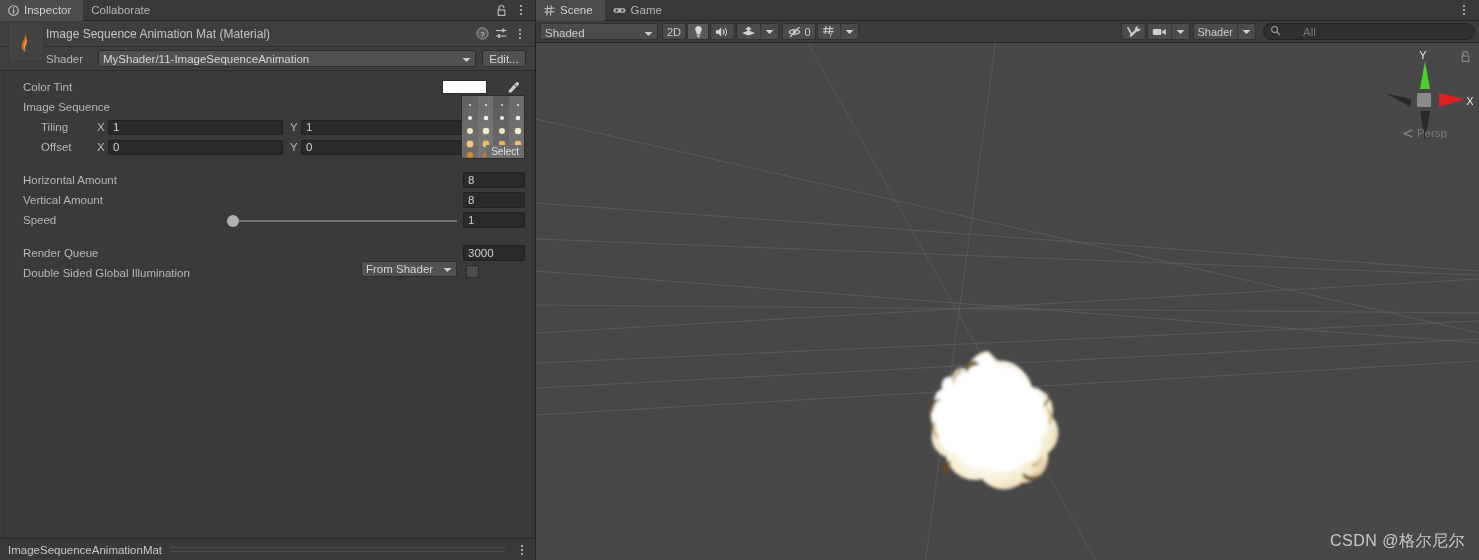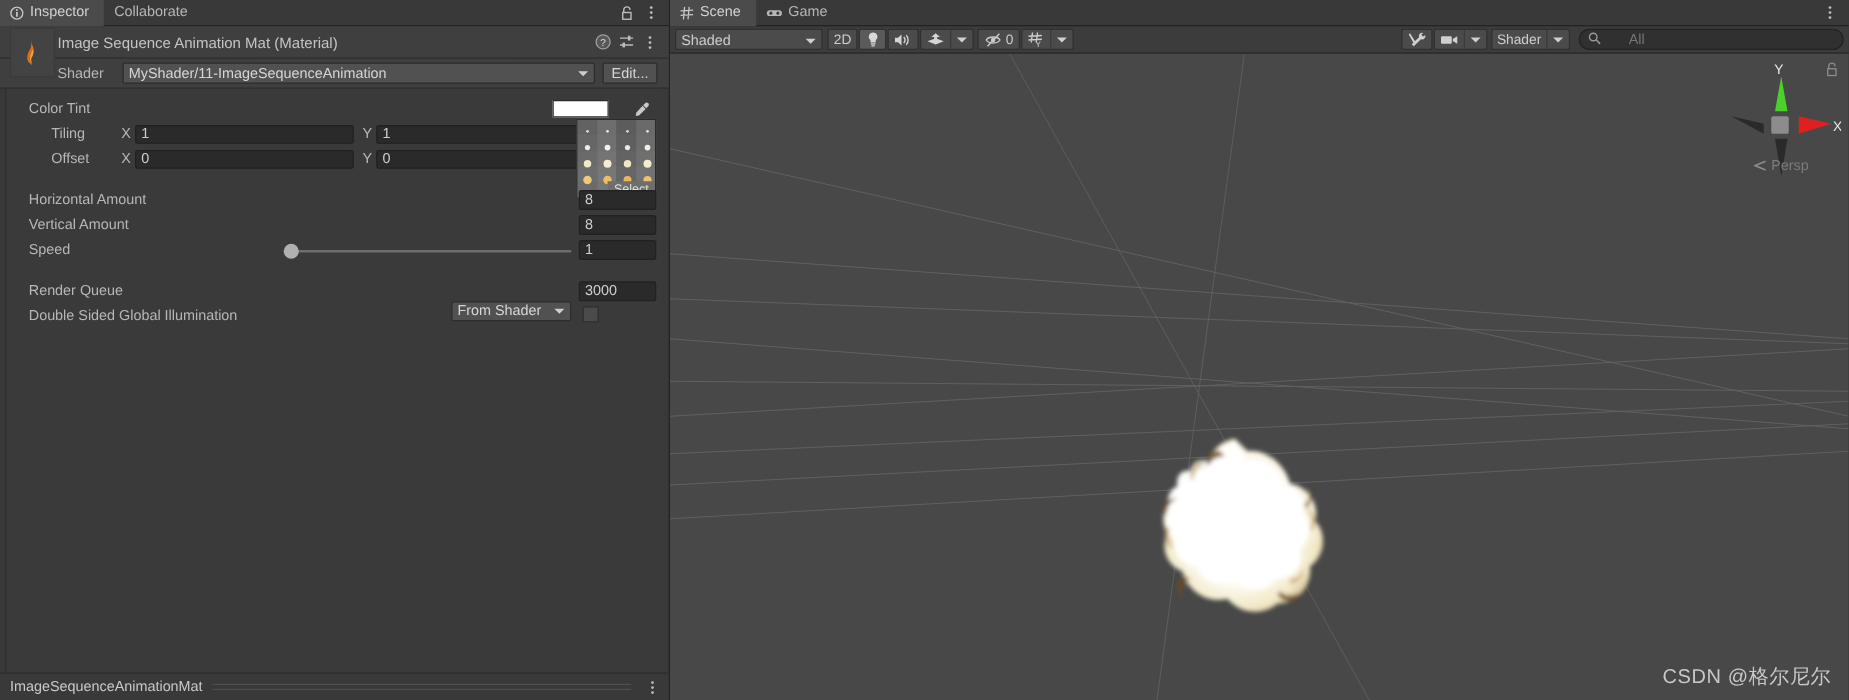--- a/index.html
+++ b/index.html
@@ -433,20 +433,23 @@
         <span class="plabel">Color Tint</span>
         <div class="colorfield"></div>
         <div class="eyedropper">
           <svg width="13" height="13" viewBox="0 0 13 13">
             <path d="M9.5 1.2 a1.8 1.8 0 0 1 2.4 2.4 L10 5.6 L7.5 3.1 Z" fill="#c9c9c9"></path>
             <path d="M7 3.6 L9.5 6.1 L4.2 11.4 L1.6 11.8 L2 9.2 Z" fill="#c9c9c9"></path>
           </svg>
         </div>
       </div>
 
+      <div class="prow">
+        <span class="plabel">Image Sequence</span>
+      </div>
 
       <div class="texture-thumb">
         <div class="tex-grid">
           <div style="background:#626262"></div>
             <div style="background:#6e6e6e"></div>
             <div style="background:#5c5c5c"></div>
             <div style="background:#6a6a6a"></div>
           <div style="background:#666"></div>
             <div style="background:#707070"></div>
             <div style="background:#5f5f5f"></div>

